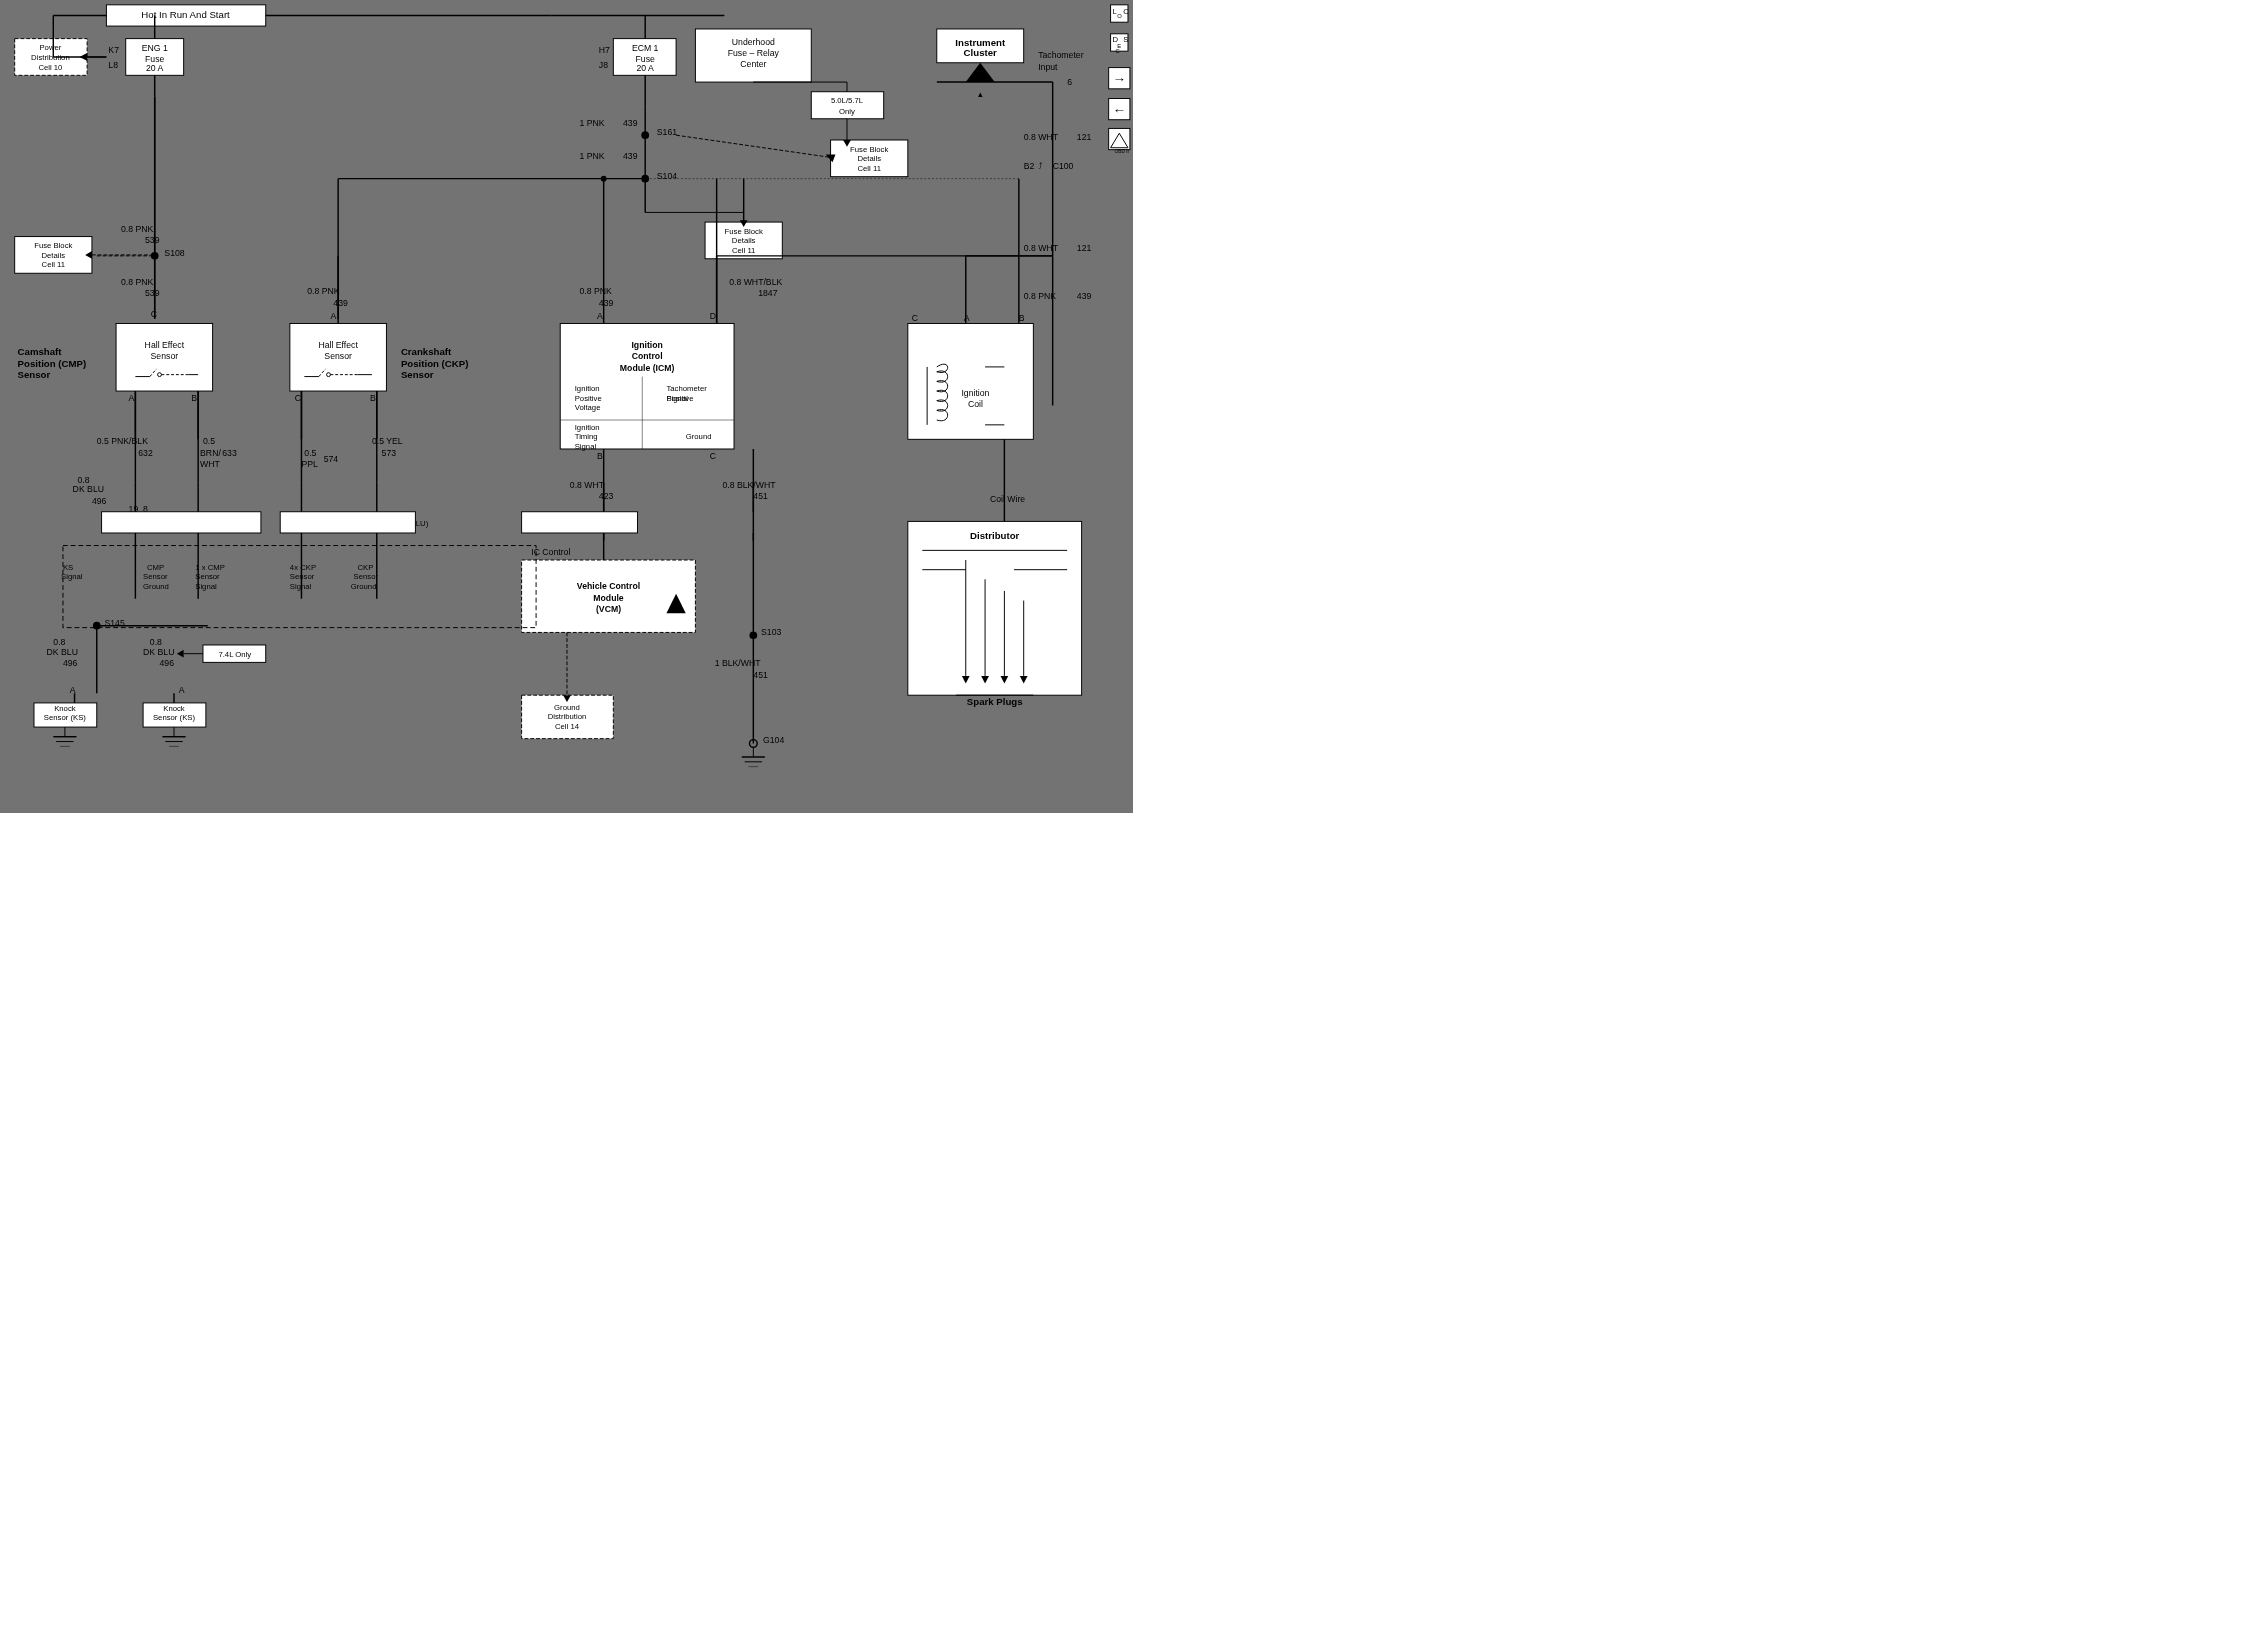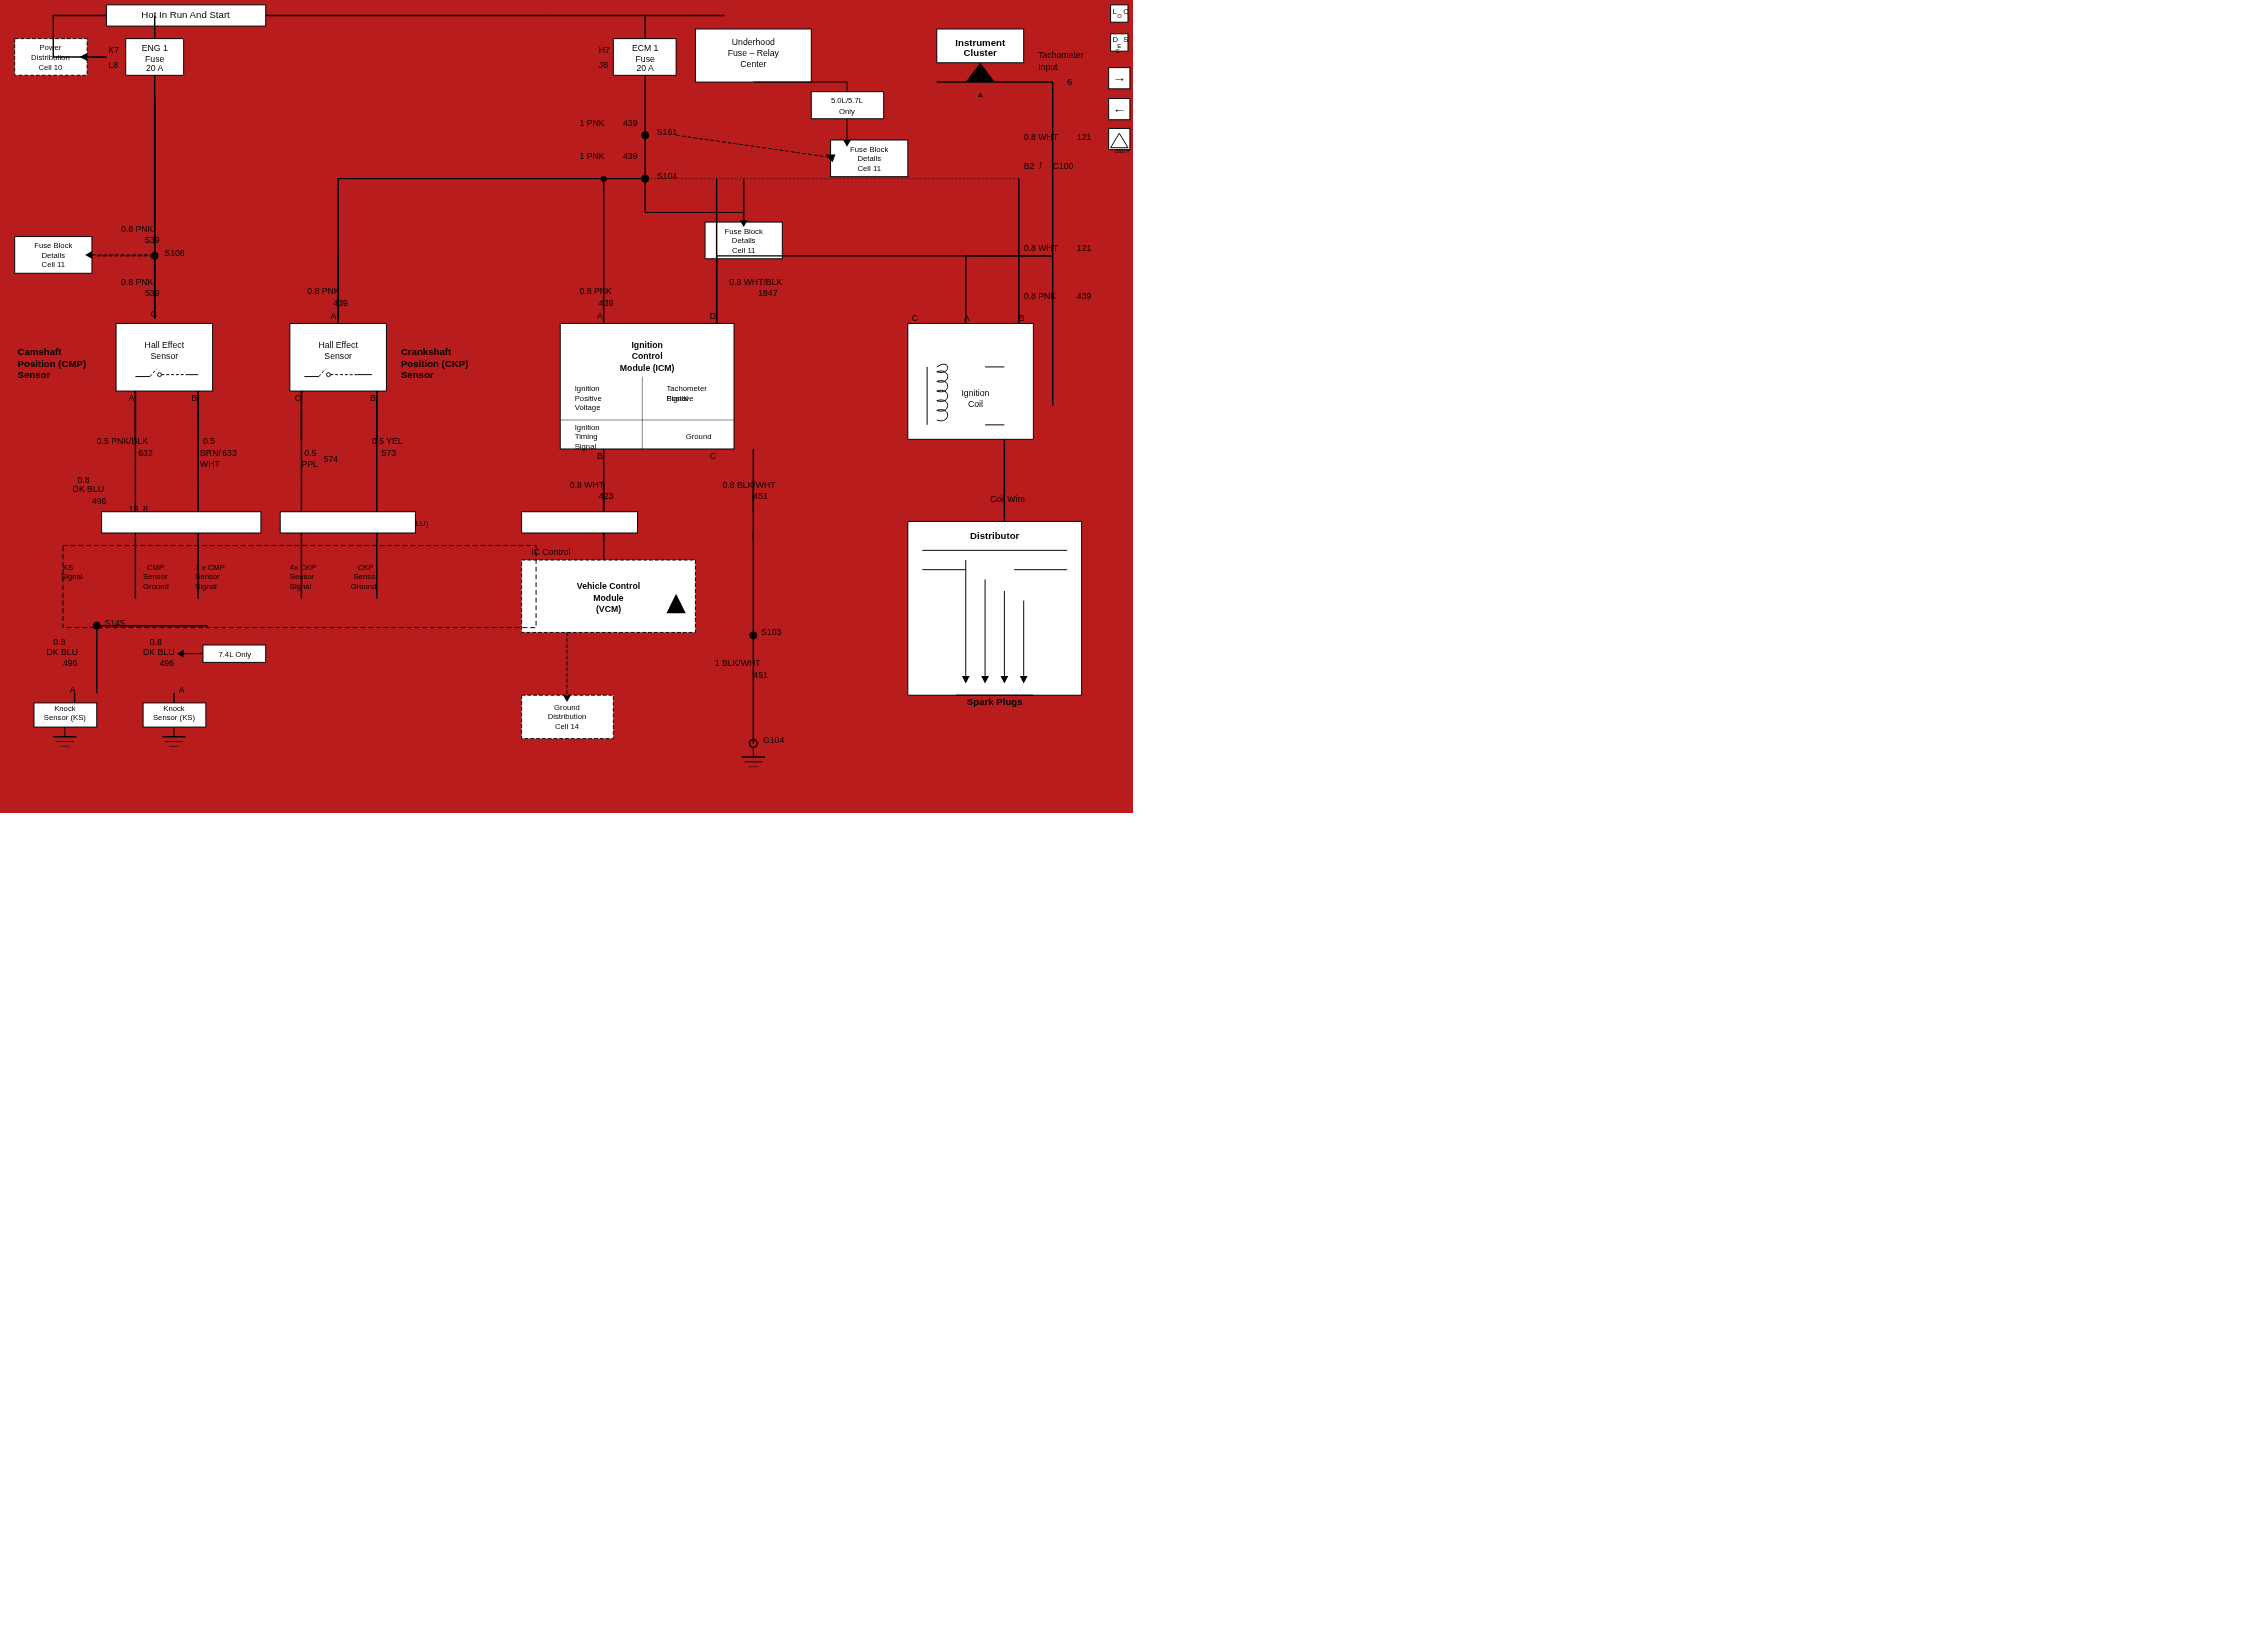--- a/index.html
+++ b/index.html
@@ -9,21 +9,21 @@
       font-size: 10.6px;
       width: 1133px;
       height: 813px;
       position: relative;
       overflow: hidden;
     }
     #diagram-container {
       position: relative;
       width: 1133px;
       height: 813px;
-      background: #b91c1c;
+      background: #737373;
     }
     svg {
       position: absolute;
       top: 0; left: 0;
       width: 1133px;
       height: 813px;
     }
   </style>
 </head>
 <body>

